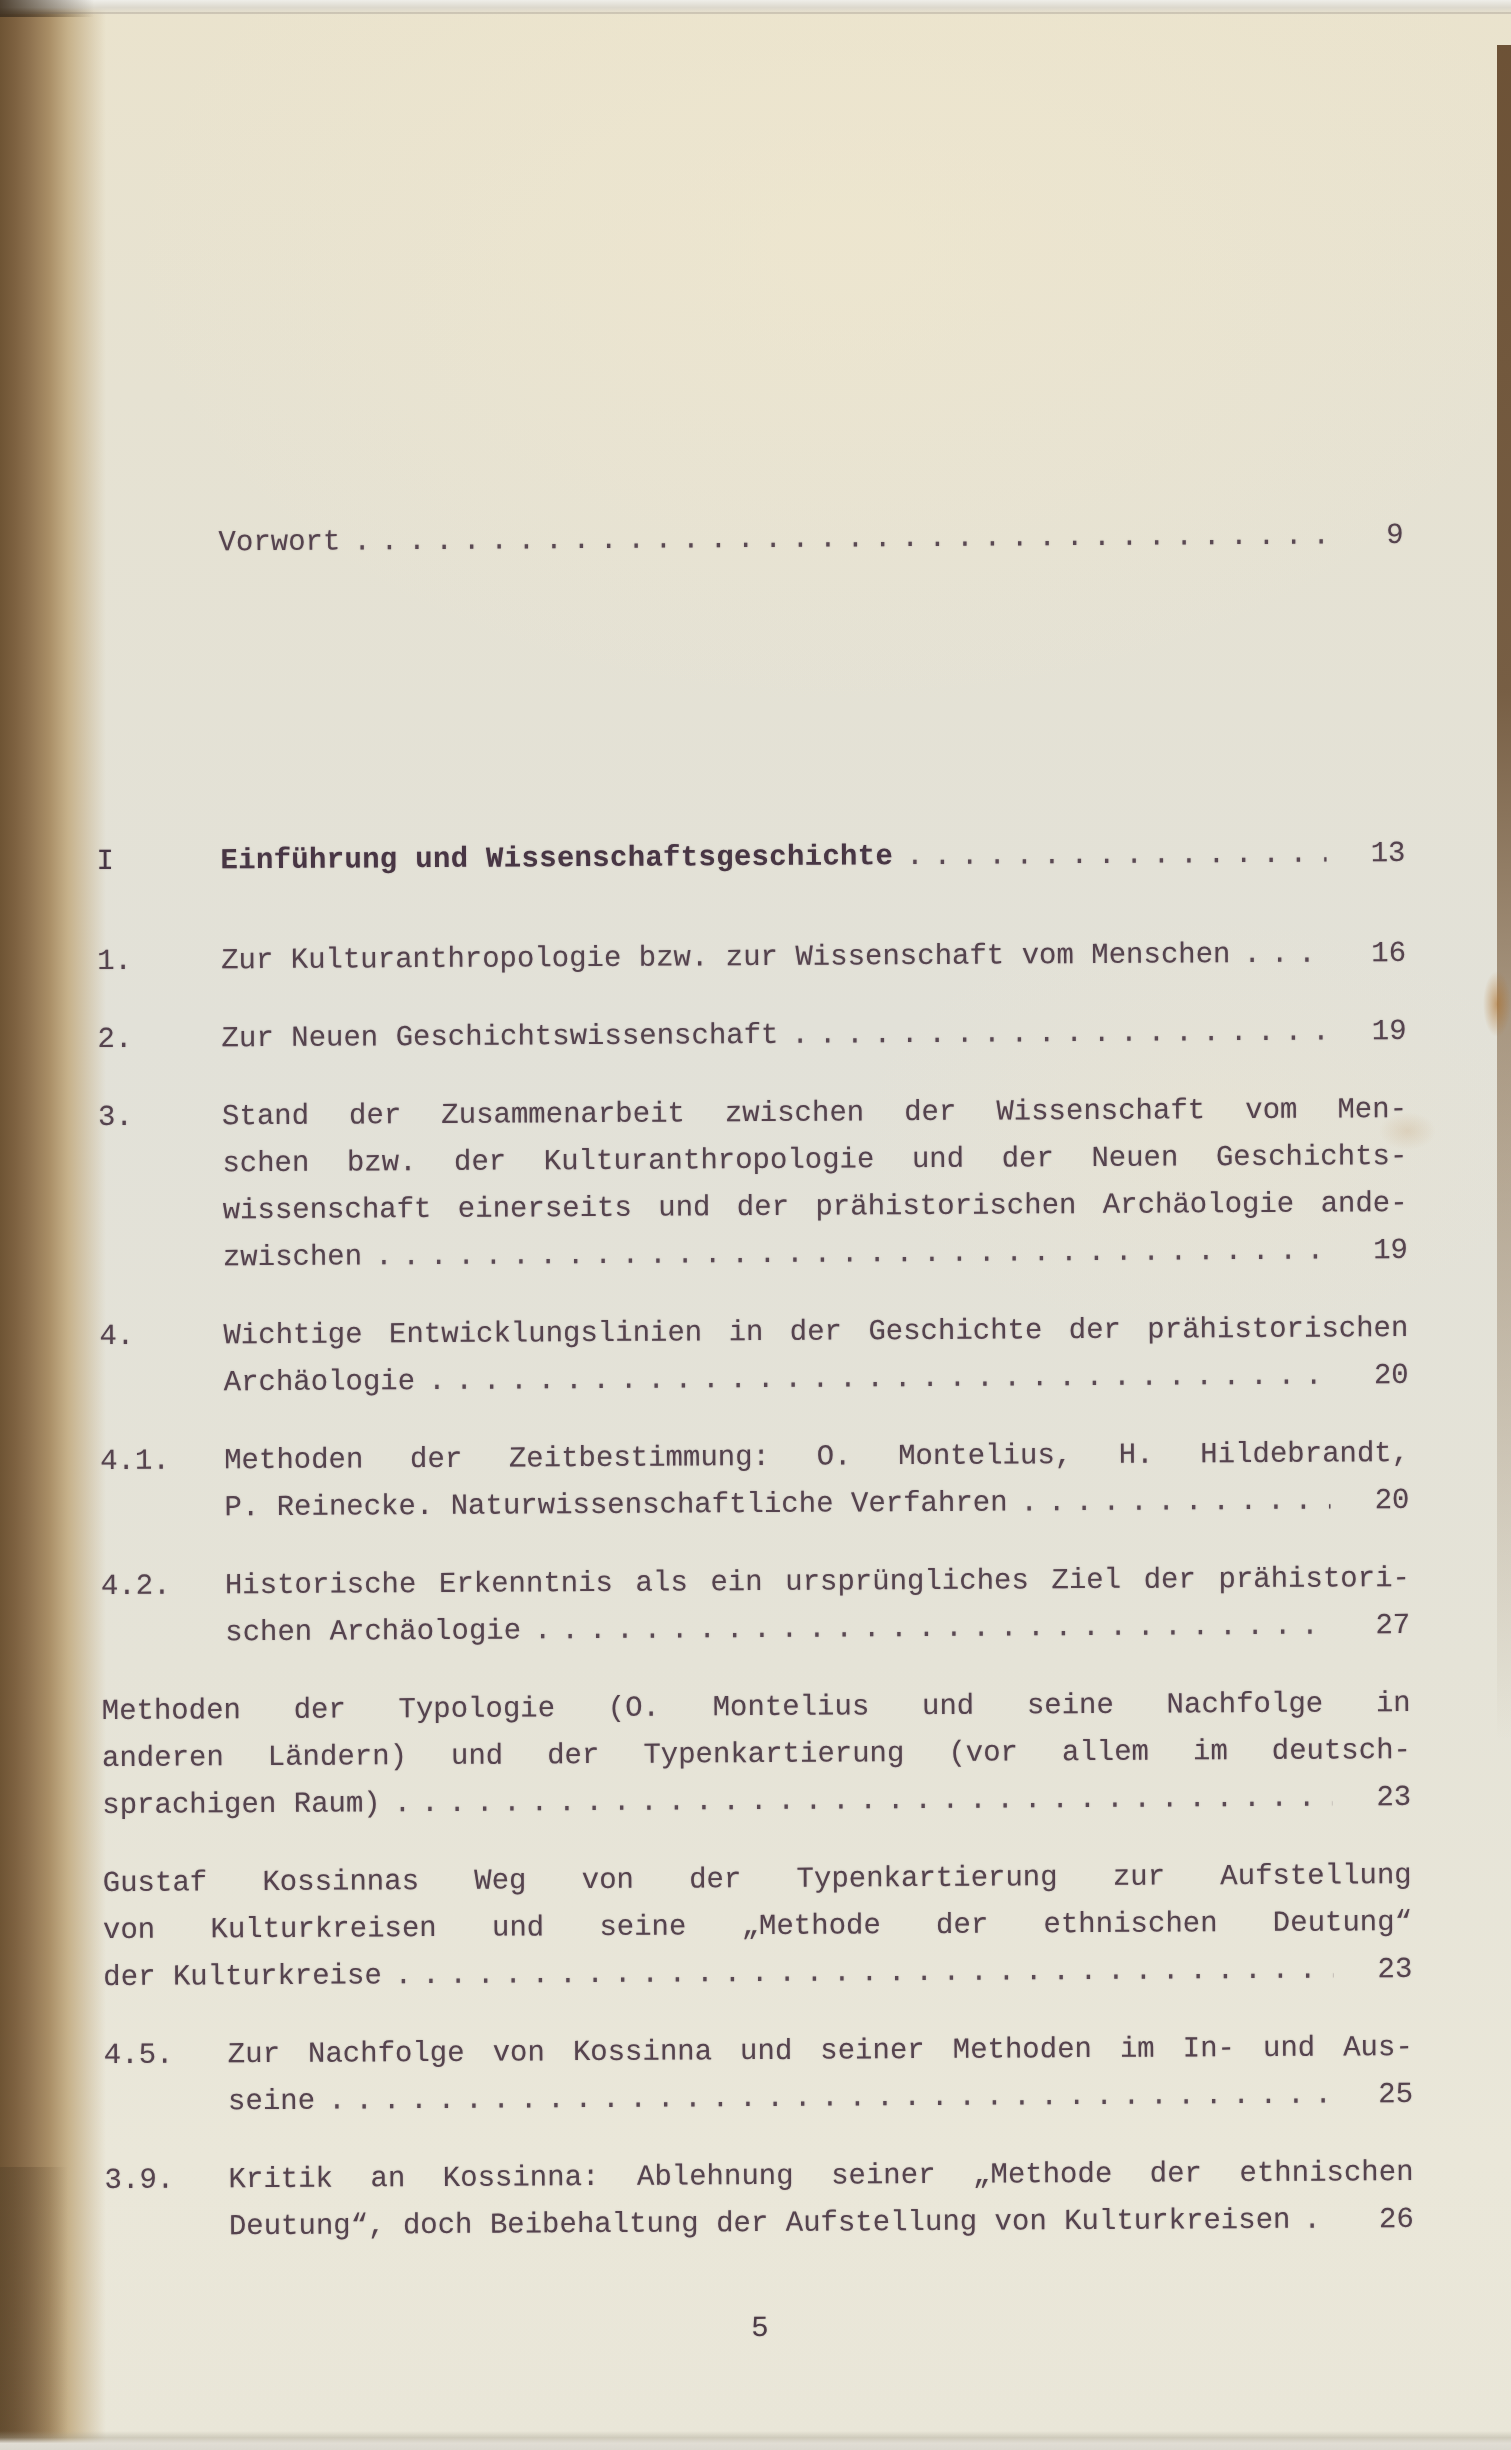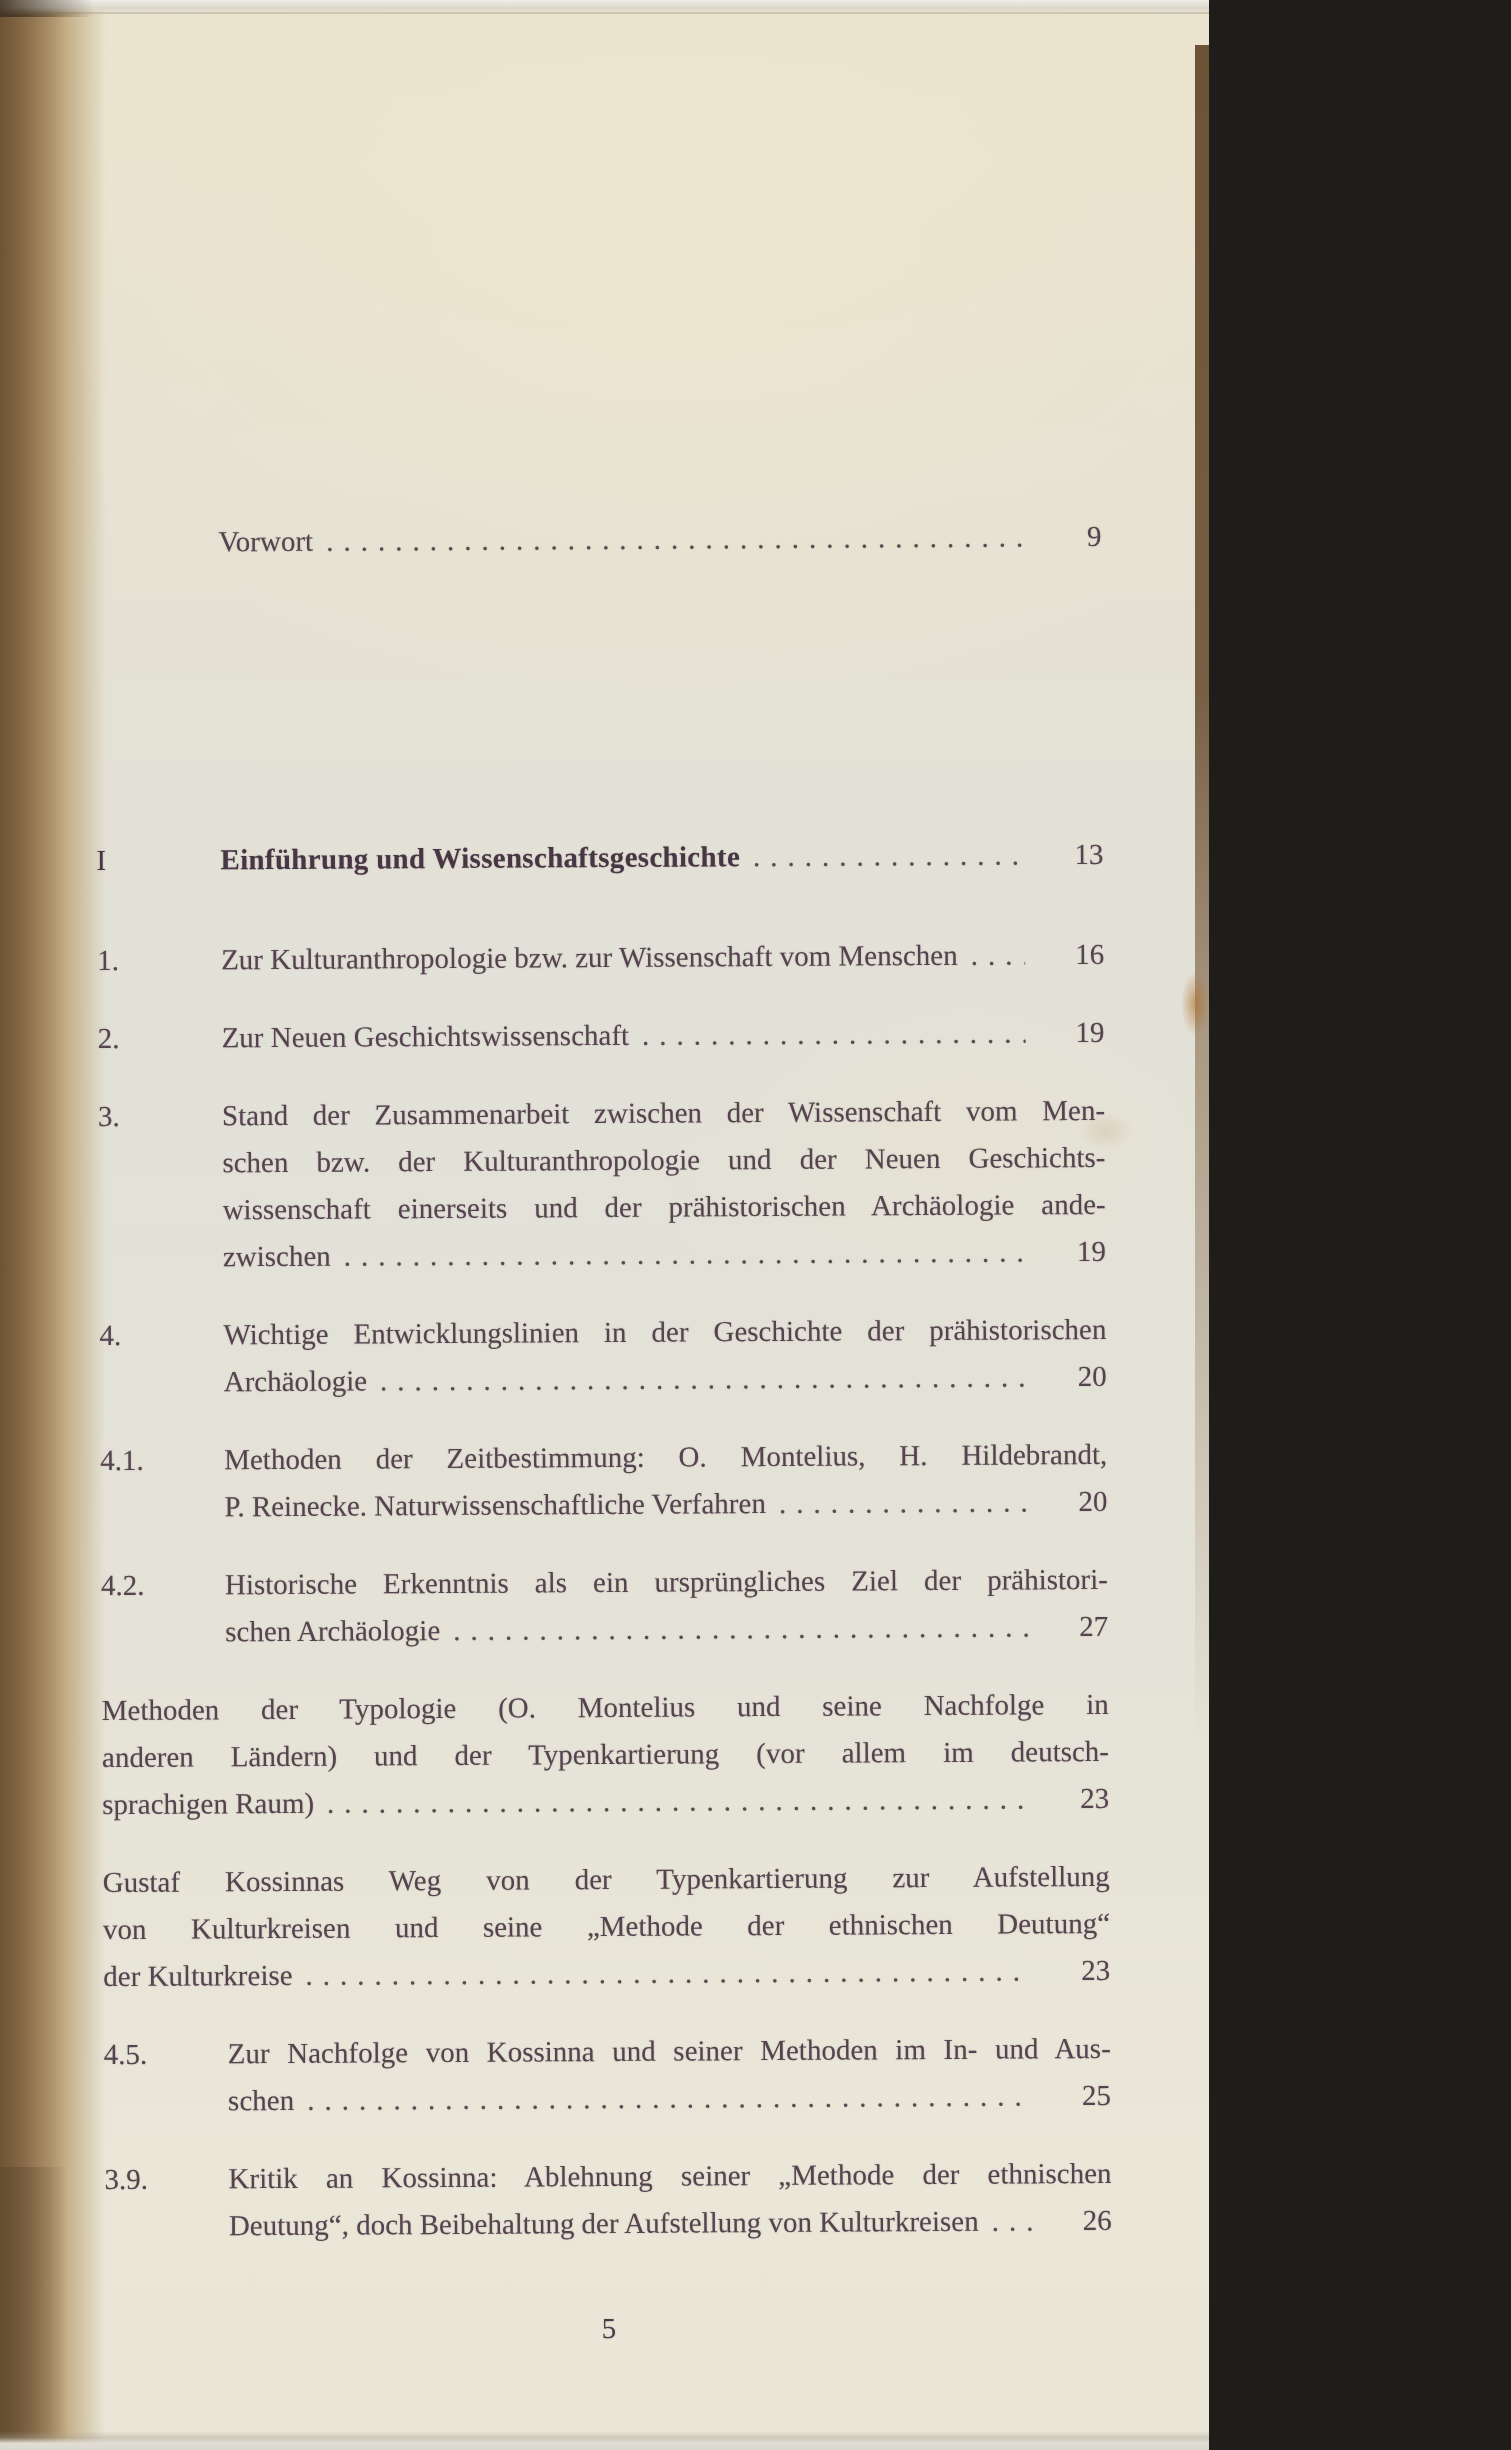--- a/index.html
+++ b/index.html
@@ -1,25 +1,25 @@
 <!DOCTYPE html>
 <html style="font-size:15px"><head>
 <meta charset="utf-8">
 <style>
   html, body { margin: 0; padding: 0; background: #1f1d1a; }
   .photo {
     position: relative;
-    width: 1209px;
+    width: 1511px;
     height: 2450px;
     overflow: hidden;
     background:
       radial-gradient(1037px 660px at 56% 10%, rgba(241,232,206,0.55), rgba(241,232,206,0) 70%),
       radial-gradient(471px 283px at 80% 46%, rgba(236,228,206,0.35), rgba(236,228,206,0) 75%),
       linear-gradient(180deg, #eae3cd 0%, #e6e2d2 16%, #e2e1d8 42%, #e5e3d7 68%, #eae7d9 88%, #e9e6d8 100%);
-    font-family: Liberation Serif, serif;
+    font-family: Liberation Mono, monospace;
   }
   .spine {
     position: absolute; left: 0; top: 0; bottom: 0; width: 113px;
     background: linear-gradient(90deg,
       #6e5434 0px, #7d6140 15px, #8f7350 30px, #a98e66 49px,
       #c6b18a 68px, rgba(226,223,208,0) 106px);
   }
   .spine-shadow-bottom {
     position: absolute; left: 0; bottom: 0; width: 85px; height: 283px;
     background: linear-gradient(90deg, rgba(90,70,44,.55), rgba(90,70,44,0) 80%);
@@ -210,21 +210,21 @@
               <span class="leader"></span>
               <span class="pg">23</span>
             </div>
           </div>
         </div>
         <div class="entry">
           <div class="num">4.5.</div>
           <div class="ebody">
             <div class="line">Zur Nachfolge von Kossinna und seiner Methoden im In- und Aus-</div>
             <div class="lastline">
-              <span class="txt">schen</span>
+              <span class="txt">seine</span>
               <span class="leader"></span>
               <span class="pg">25</span>
             </div>
           </div>
         </div>
         <div class="entry">
           <div class="num">3.9.</div>
           <div class="ebody">
             <div class="line">Kritik an Kossinna: Ablehnung seiner „Methode der ethnischen</div>
             <div class="lastline">

